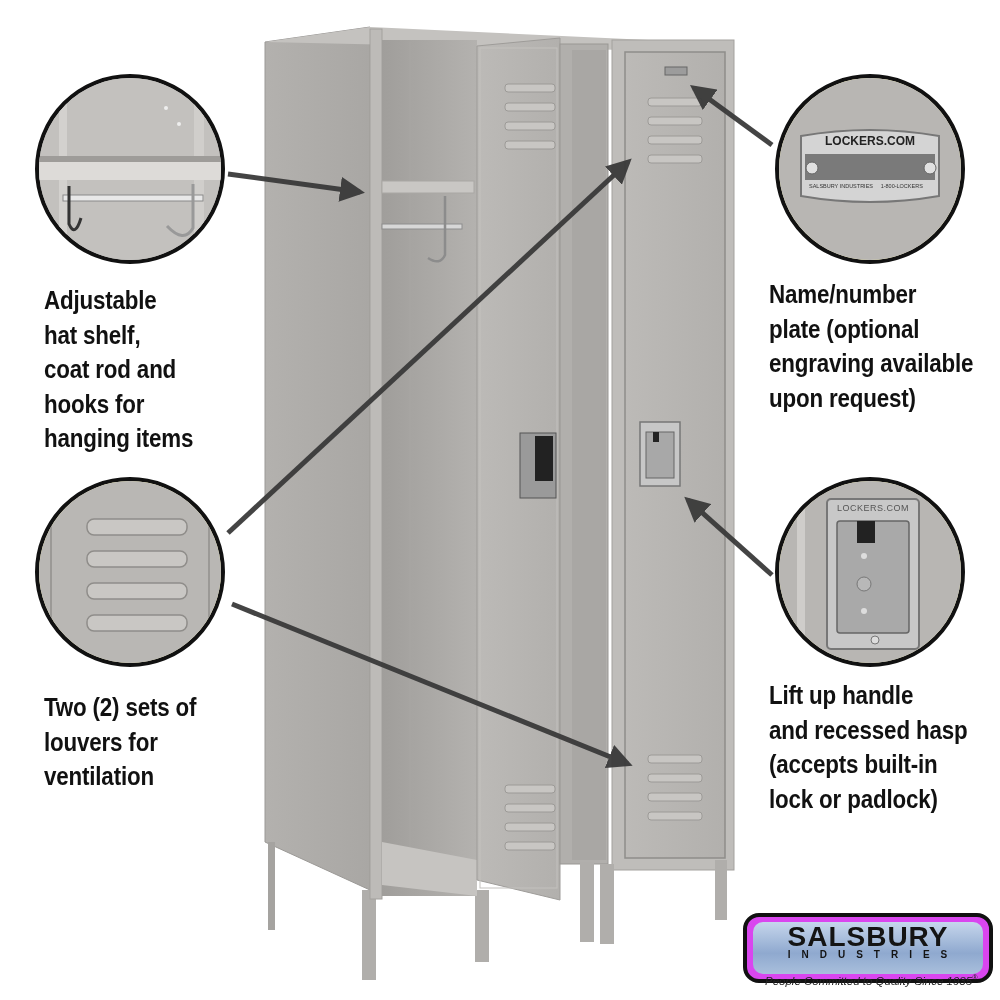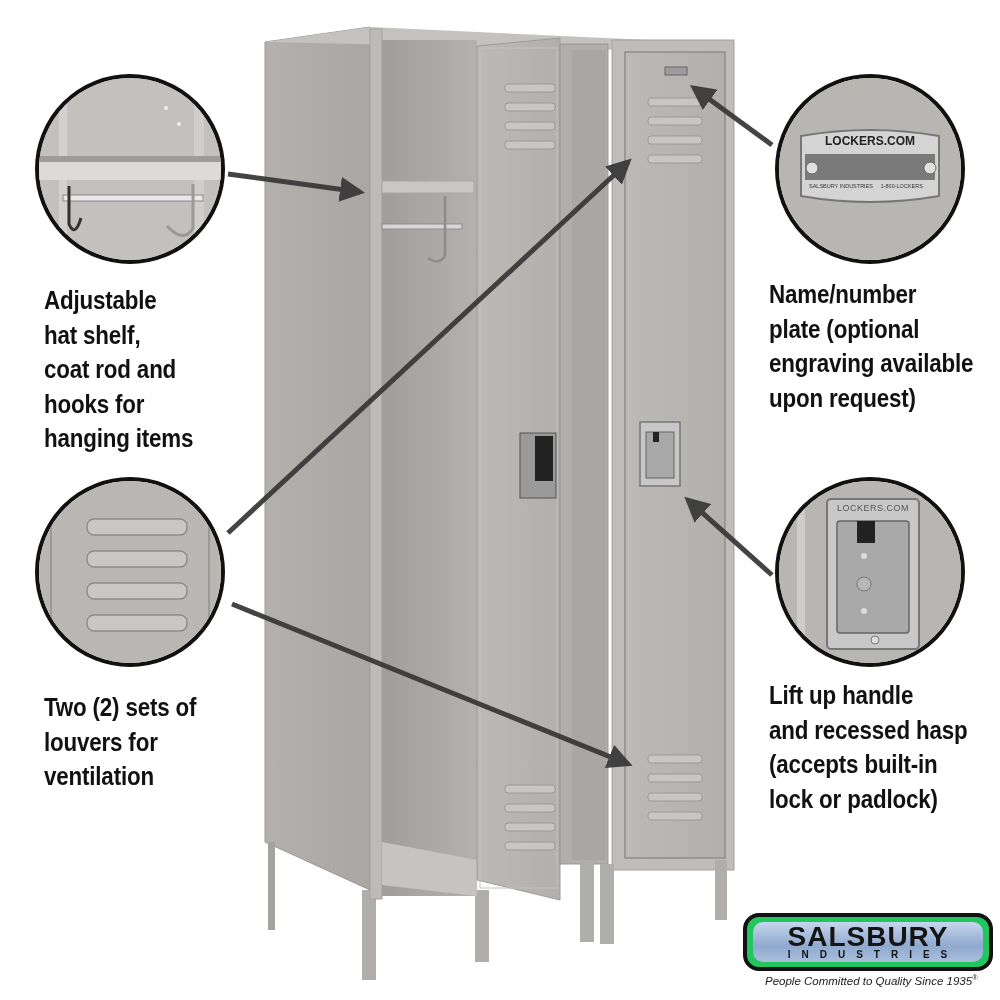--- a/index.html
+++ b/index.html
@@ -14,22 +14,22 @@
   .callout span { display:block; }
 
   
   .inset { position:absolute; width:190px; height:190px; border-radius:50%;
            border:4px solid #111; background:#fef9c3; overflow:hidden; box-sizing:border-box; }
 
   
   .locker-scene { position:absolute; left:240px; top:0; width:520px; height:1000px; }
 
   
-  .logo-box { position:absolute; left:743px; top:913px; width:250px; height:58px;
-              border:4px solid #111; border-radius:16px; box-sizing:border-box; background:#22c55e; }
+  .logo-box { position:absolute; left:743px; top:913px; width:250px; height:70px;
+              border:4px solid #111; border-radius:16px; box-sizing:border-box; background:#d946ef; }
   .logo-inner { position:absolute; left:6px; top:5px; right:6px; bottom:5px; border-radius:10px;
                 background:linear-gradient(#c6d6ec,#8fa9cf 60%,#a9bfdc); }
   .logo-main { position:absolute; left:0; right:0; top:0px; text-align:center;
                font-family:"Liberation Sans", sans-serif; font-weight:bold; font-size:28px;
                letter-spacing:1px; color:#141414; line-height:30px; }
   .logo-sub { position:absolute; left:0; right:0; top:28px; text-align:center;
               font-family:"Liberation Sans", sans-serif; font-weight:bold; font-size:10px;
               letter-spacing:11px; color:#141414; line-height:10px; padding-left:10px; }
   .tagline { position:absolute; left:765px; top:974px; font-family:"Liberation Sans", sans-serif;
              font-style:italic; font-size:11.5px; color:#222; white-space:nowrap; }

